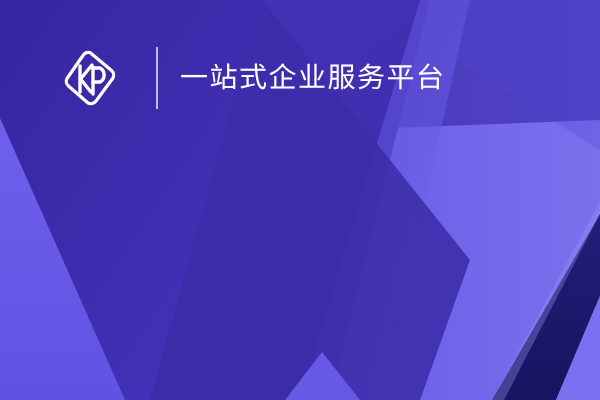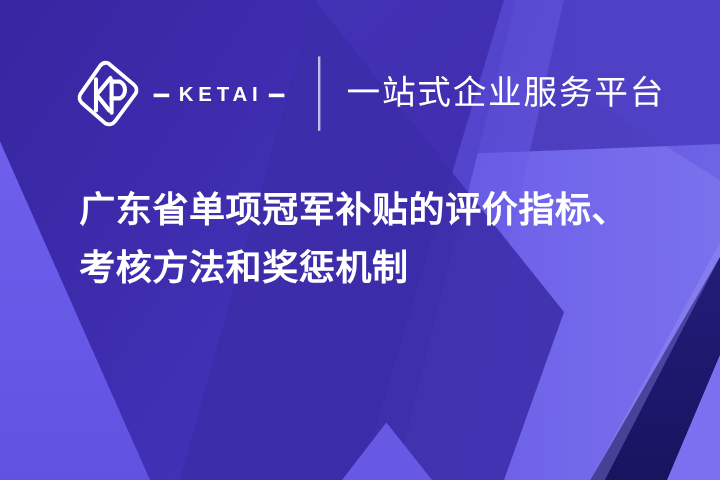--- a/index.html
+++ b/index.html
@@ -229,33 +229,24 @@
           <path d="M30 17 L18.5 31 L29 44"></path>
         </g>
 
         <g fill="none" stroke="#ffffff" stroke-width="3.4" stroke-linecap="round" stroke-linejoin="round">
           <path d="M31 19 L31 46"></path>
           <path d="M31 20 L38 20 A8 8 0 0 1 38 34 L31 34"></path>
         </g>
       </svg>
 
       <div class="logo-word">
-        <div class="logo-en-row">
-          <span class="logo-en-rule"></span>
-          <span class="logo-en">KETAI</span>
-          <span class="logo-en-rule"></span>
-        </div>
       </div>
     </div>
 
     <div class="divider"></div>
 
     <div class="tagline-block">
       <div class="tagline-main">一站式企业服务平台</div>
     </div>
   </div>
 
-  <div class="title">
-    <div class="title-line">广东省单项冠军补贴的评价指标、</div>
-    <div class="title-line">考核方法和奖惩机制</div>
-  </div>
 
 </div>
 
 </body></html>

